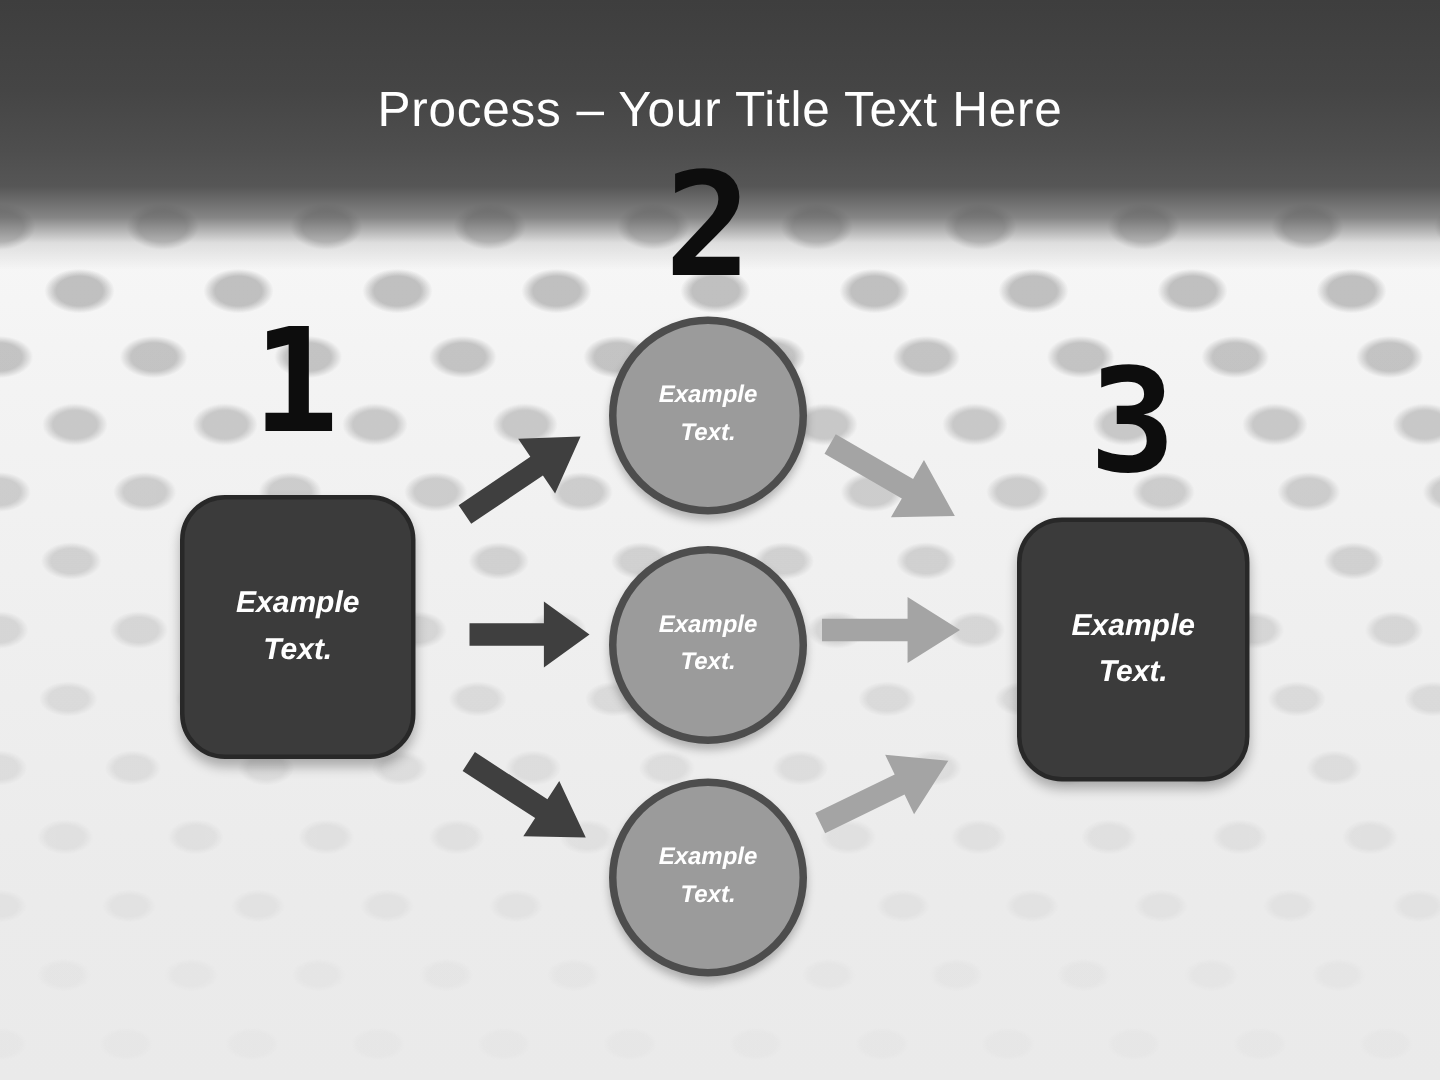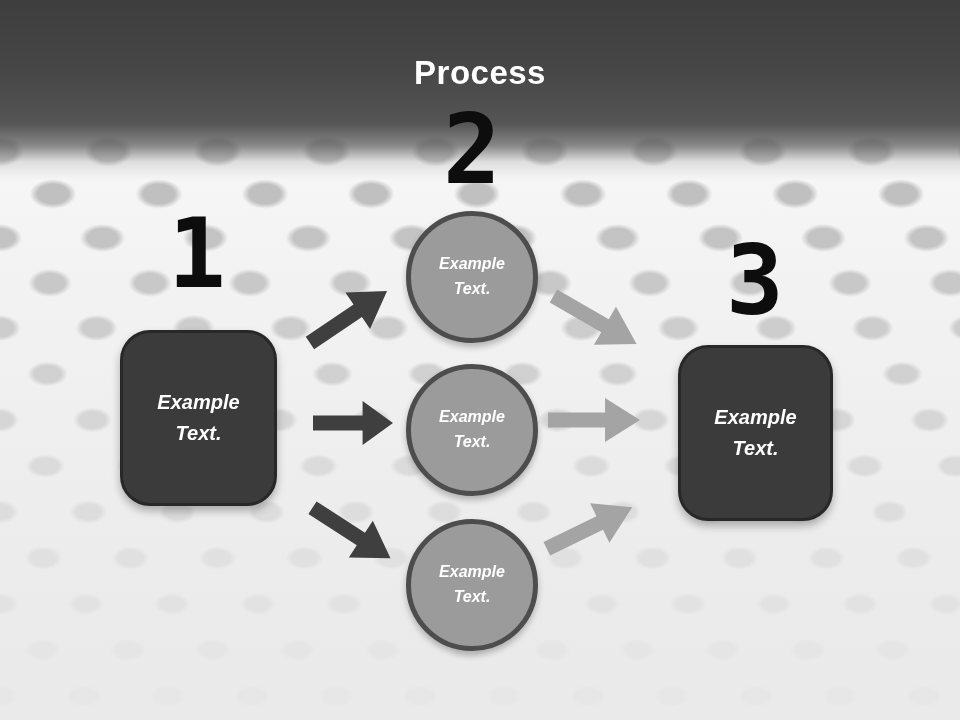--- a/index.html
+++ b/index.html
@@ -41,21 +41,21 @@
     position:absolute; left:0; top:0; width:960px; height:180px;
     background:linear-gradient(180deg,
       #3e3e3e 0px, #454545 60px, #4e4e4e 100px, #565656 124px,
       rgba(95,95,95,.75) 145px, rgba(150,150,150,.25) 162px, rgba(200,200,200,0) 180px);
   }
   .title {
     position:absolute; left:0; top:54px; width:960px;
     display:flex; justify-content:center; align-items:baseline; gap:10px;
     color:#fff; font-size:33px; letter-spacing:.5px;
   }
-  .title .emph { font-weight:bold; }
+  .title .emph { font-weight:normal; }
   .title .rest { font-weight:normal; }
   
   .stepnum {
     position:absolute; width:120px; text-align:center;
     font-family:"DejaVu Sans Mono", monospace; font-weight:bold;
     font-size:96px; line-height:96px; color:#0d0d0d;
   }
   .num1 { left:137px; top:206px; }
   .num2 { left:412px; top:102px; }
   .num3 { left:695px; top:233px; }
@@ -89,20 +89,21 @@
 <body>
 
 <div class="stage">
 
   <div class="dots"></div>
 
   <div class="banner"></div>
 
   <div class="title">
     <span class="emph">Process</span>
+    <span class="rest">– Your Title Text Here</span>
   </div>
 
   <div class="stepnum num1">1</div>
   <div class="stepnum num2">2</div>
   <div class="stepnum num3">3</div>
 
   <svg class="arrow" style="left:302px; top:289px; width:93px; height:56px; transform:rotate(-34deg);" viewBox="0 0 100 56" preserveAspectRatio="none">
     <polygon points="0,20.5 62,20.5 62,6 100,28 62,50 62,35.5 0,35.5" fill="#3f3f3f"></polygon>
   </svg>
   <svg class="arrow" style="left:313px; top:395px; width:80px; height:56px;" viewBox="0 0 100 56" preserveAspectRatio="none">

